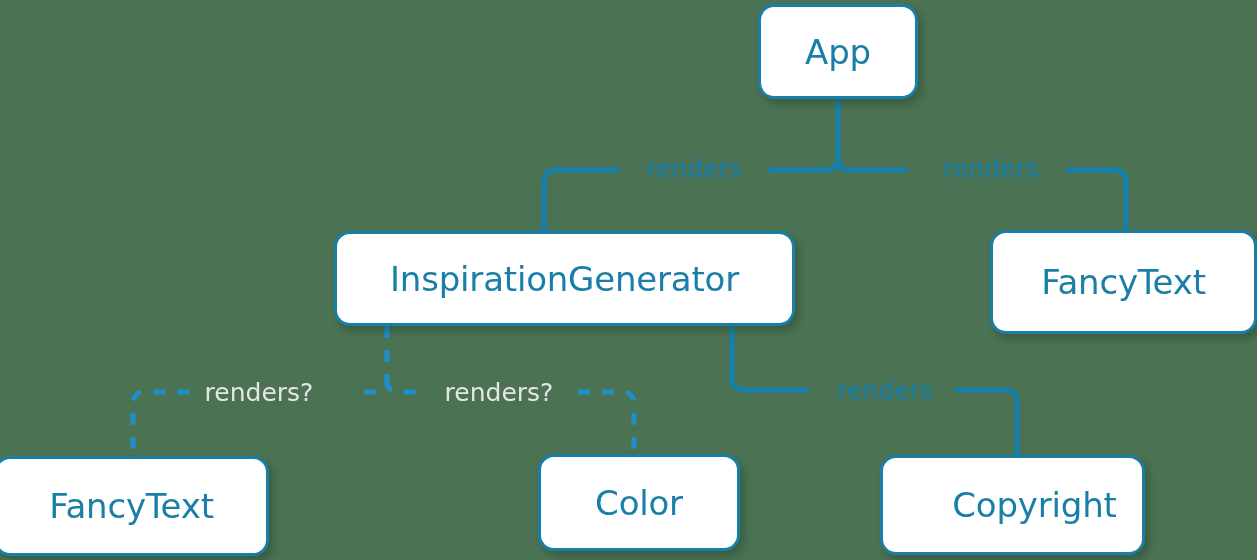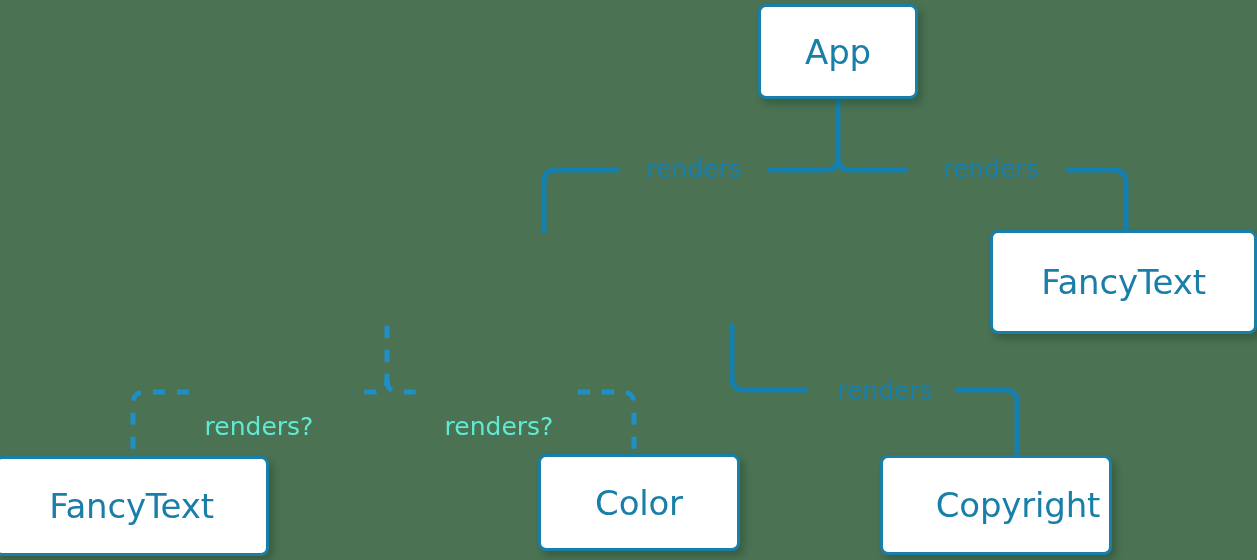--- a/index.html
+++ b/index.html
@@ -19,21 +19,21 @@
   }
   #edges {
     position: absolute;
     left: 0; top: 0;
     width: 1257px; height: 560px;
   }
   .node {
     position: absolute;
     background: #ffffff;
     border: 3px solid #1a7fa8;
-    border-radius: 8px;
+    border-radius: 16px;
     display: flex;
     align-items: center;
     justify-content: center;
     color: #1a7fa8;
     font-size: 34px;
     font-weight: 400;
     letter-spacing: -0.2px;
     white-space: nowrap;
     box-shadow: 4px 5px 7px rgba(20,45,25,0.30);
     z-index: 2;
@@ -41,21 +41,21 @@
   .edge-label {
     position: absolute;
     color: #1a8cc4;
     font-size: 25px;
     font-weight: 500;
     white-space: nowrap;
     transform: translate(-50%, -50%);
     z-index: 3;
   }
   .edge-label.solid-label { color: #1580b0; text-align: center; }
-  .edge-label.dashed-label { color: #5eead4; margin-top: 34px; }
+  .edge-label.dashed-label { color: #e5e5e5; }
 </style>
 </head>
 <body>
 
 <div id="diagram">
 
   <svg id="edges" viewBox="0 0 1257 560" width="1257" height="560" xmlns="http://www.w3.org/2000/svg" fill="none">
 
     <path d="M 838 99 L 838 158 Q 838 170 826 170 L 770 170" stroke="#1580b0" stroke-width="5" stroke-linecap="round" fill="none"></path>
     <path d="M 838 158 Q 838 170 850 170 L 906 170" stroke="#1580b0" stroke-width="5" stroke-linecap="round" fill="none"></path>
@@ -72,34 +72,37 @@
     <path d="M 578 392 L 622 392 Q 634 392 634 404 L 634 454" stroke="#1f8fc7" stroke-width="5" stroke-linecap="butt" stroke-dasharray="12 12" fill="none"></path>
 
     <path d="M 732 326 L 732 378 Q 732 390 744 390 L 806 390" stroke="#1580b0" stroke-width="5" stroke-linecap="round" fill="none"></path>
     <path d="M 957 390 L 1005 390 Q 1017 390 1017 402 L 1017 455" stroke="#1580b0" stroke-width="5" stroke-linecap="round" fill="none"></path>
   </svg>
 
   <div class="node" style="left:758px; top:4px; width:160px; height:95px;">
     <span>App</span>
   </div>
 
+  <div class="node" style="left:334px; top:231px; width:461px; height:95px;">
+    <span>InspirationGenerator</span>
+  </div>
 
   <div class="node" style="left:990px; top:230px; width:267px; height:104px;">
     <span>FancyText</span>
   </div>
 
   <div class="node" style="left:-6px; top:456px; width:275px; height:100px;">
     <span>FancyText</span>
   </div>
 
   <div class="node" style="left:538px; top:454px; width:202px; height:97px;">
     <span>Color</span>
   </div>
 
-  <div class="node" style="left:880px; top:455px; width:232px; height:100px;padding-left:44px;">
+  <div class="node" style="left:880px; top:455px; width:265px; height:100px;padding-left:44px;">
     <span>Copyright</span>
   </div>
 
   <div class="edge-label solid-label" style="left:694px; top:168px;">renders</div>
 
   <div class="edge-label solid-label" style="left:991px; top:168px;">renders</div>
 
   <div class="edge-label dashed-label" style="left:259px; top:392px;">renders?</div>
 
   <div class="edge-label dashed-label" style="left:499px; top:392px;">renders?</div>

